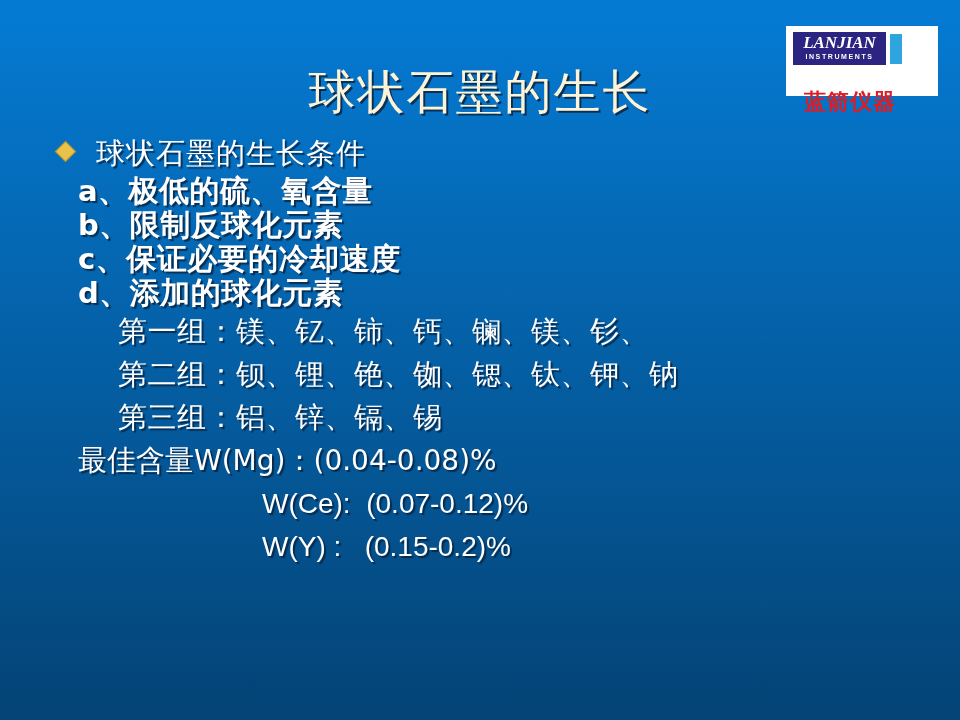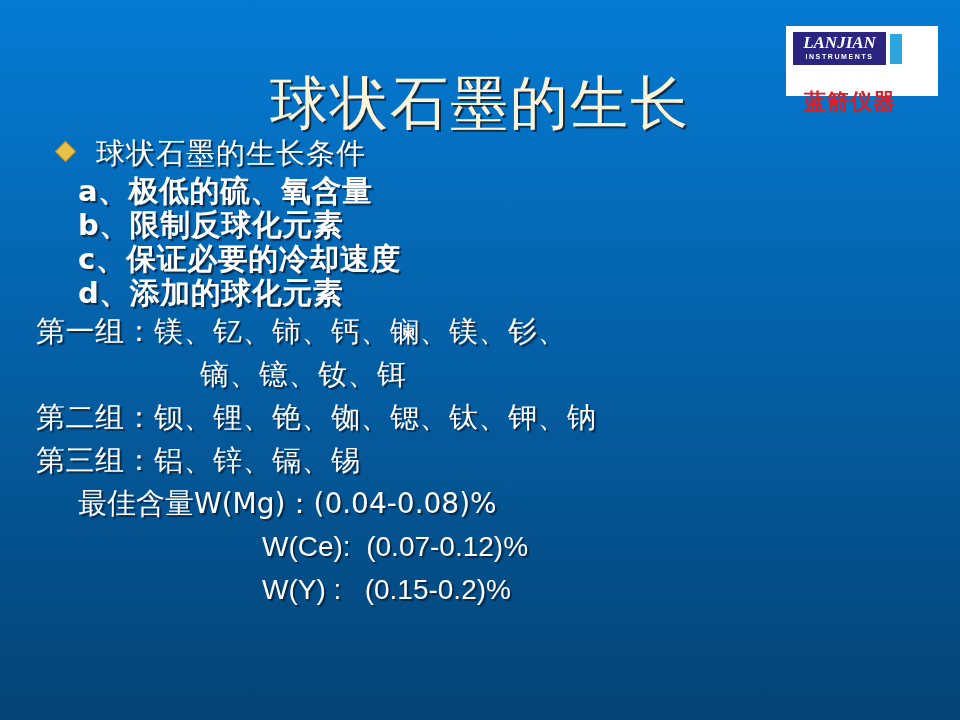--- a/index.html
+++ b/index.html
@@ -30,22 +30,22 @@
     overflow: hidden;
   }
 
   
   #title {
     position: absolute;
     left: 0;
     top: 36px;
     width: 960px;
     text-align: center;
-    font-family: Liberation Serif, serif;
-    font-size: 58px;
+    font-family: Liberation Mono, monospace;
+    font-size: 47px;
     line-height: 58px;
     letter-spacing: 2px;
     color: #FBF4D8;
     text-shadow: 2px 2px 0 rgba(10,35,65,0.85);
     white-space: nowrap;
     font-weight: normal;
   }
 
   
   #logo {
@@ -169,21 +169,21 @@
     line-height: 34px;
     letter-spacing: 0.5px;
     font-weight: bold;
   }
   .item .latin {
     font-family: "DejaVu Sans", "Liberation Sans", sans-serif;
     font-size: 29px;
   }
 
   .grp {
-    padding-left: 36px;
+    padding-left: 118px;
     font-family: "DejaVu Serif", "Liberation Serif", serif;
     font-size: 29px;
     line-height: 43px;
     letter-spacing: 0.5px;
   }
   .grp.cont {
     padding-left: 200px;
   }
 
   .best {
@@ -231,21 +231,20 @@
     <div class="item line"><span class="latin">a</span><span>、</span><span>极低的硫、氧含量</span></div>
 
     <div class="item line"><span class="latin">b</span><span>、</span><span>限制反球化元素</span></div>
 
     <div class="item line"><span class="latin">c</span><span>、</span><span>保证必要的冷却速度</span></div>
 
     <div class="item line"><span class="latin">d</span><span>、</span><span>添加的球化元素</span></div>
 
     <div class="grp line"><span>第一组：</span><span>镁、钇、铈、钙、镧、镁、钐、</span></div>
 
-    <div class="grp cont line"><span>镝、镱、钕、铒</span></div>
 
     <div class="grp line"><span>第二组：</span><span>钡、锂、铯、铷、锶、钛、钾、钠</span></div>
 
     <div class="grp line"><span>第三组：</span><span>铝、锌、镉、锡</span></div>
 
     <div class="best line"><span>最佳含量</span><span class="formula">W(Mg)：(0.04-0.08)%</span></div>
 
     <div class="formula-line line"><span>W(Ce):  (0.07-0.12)%</span></div>
 
     <div class="formula-line line"><span>W(Y) :   (0.15-0.2)%</span></div>

